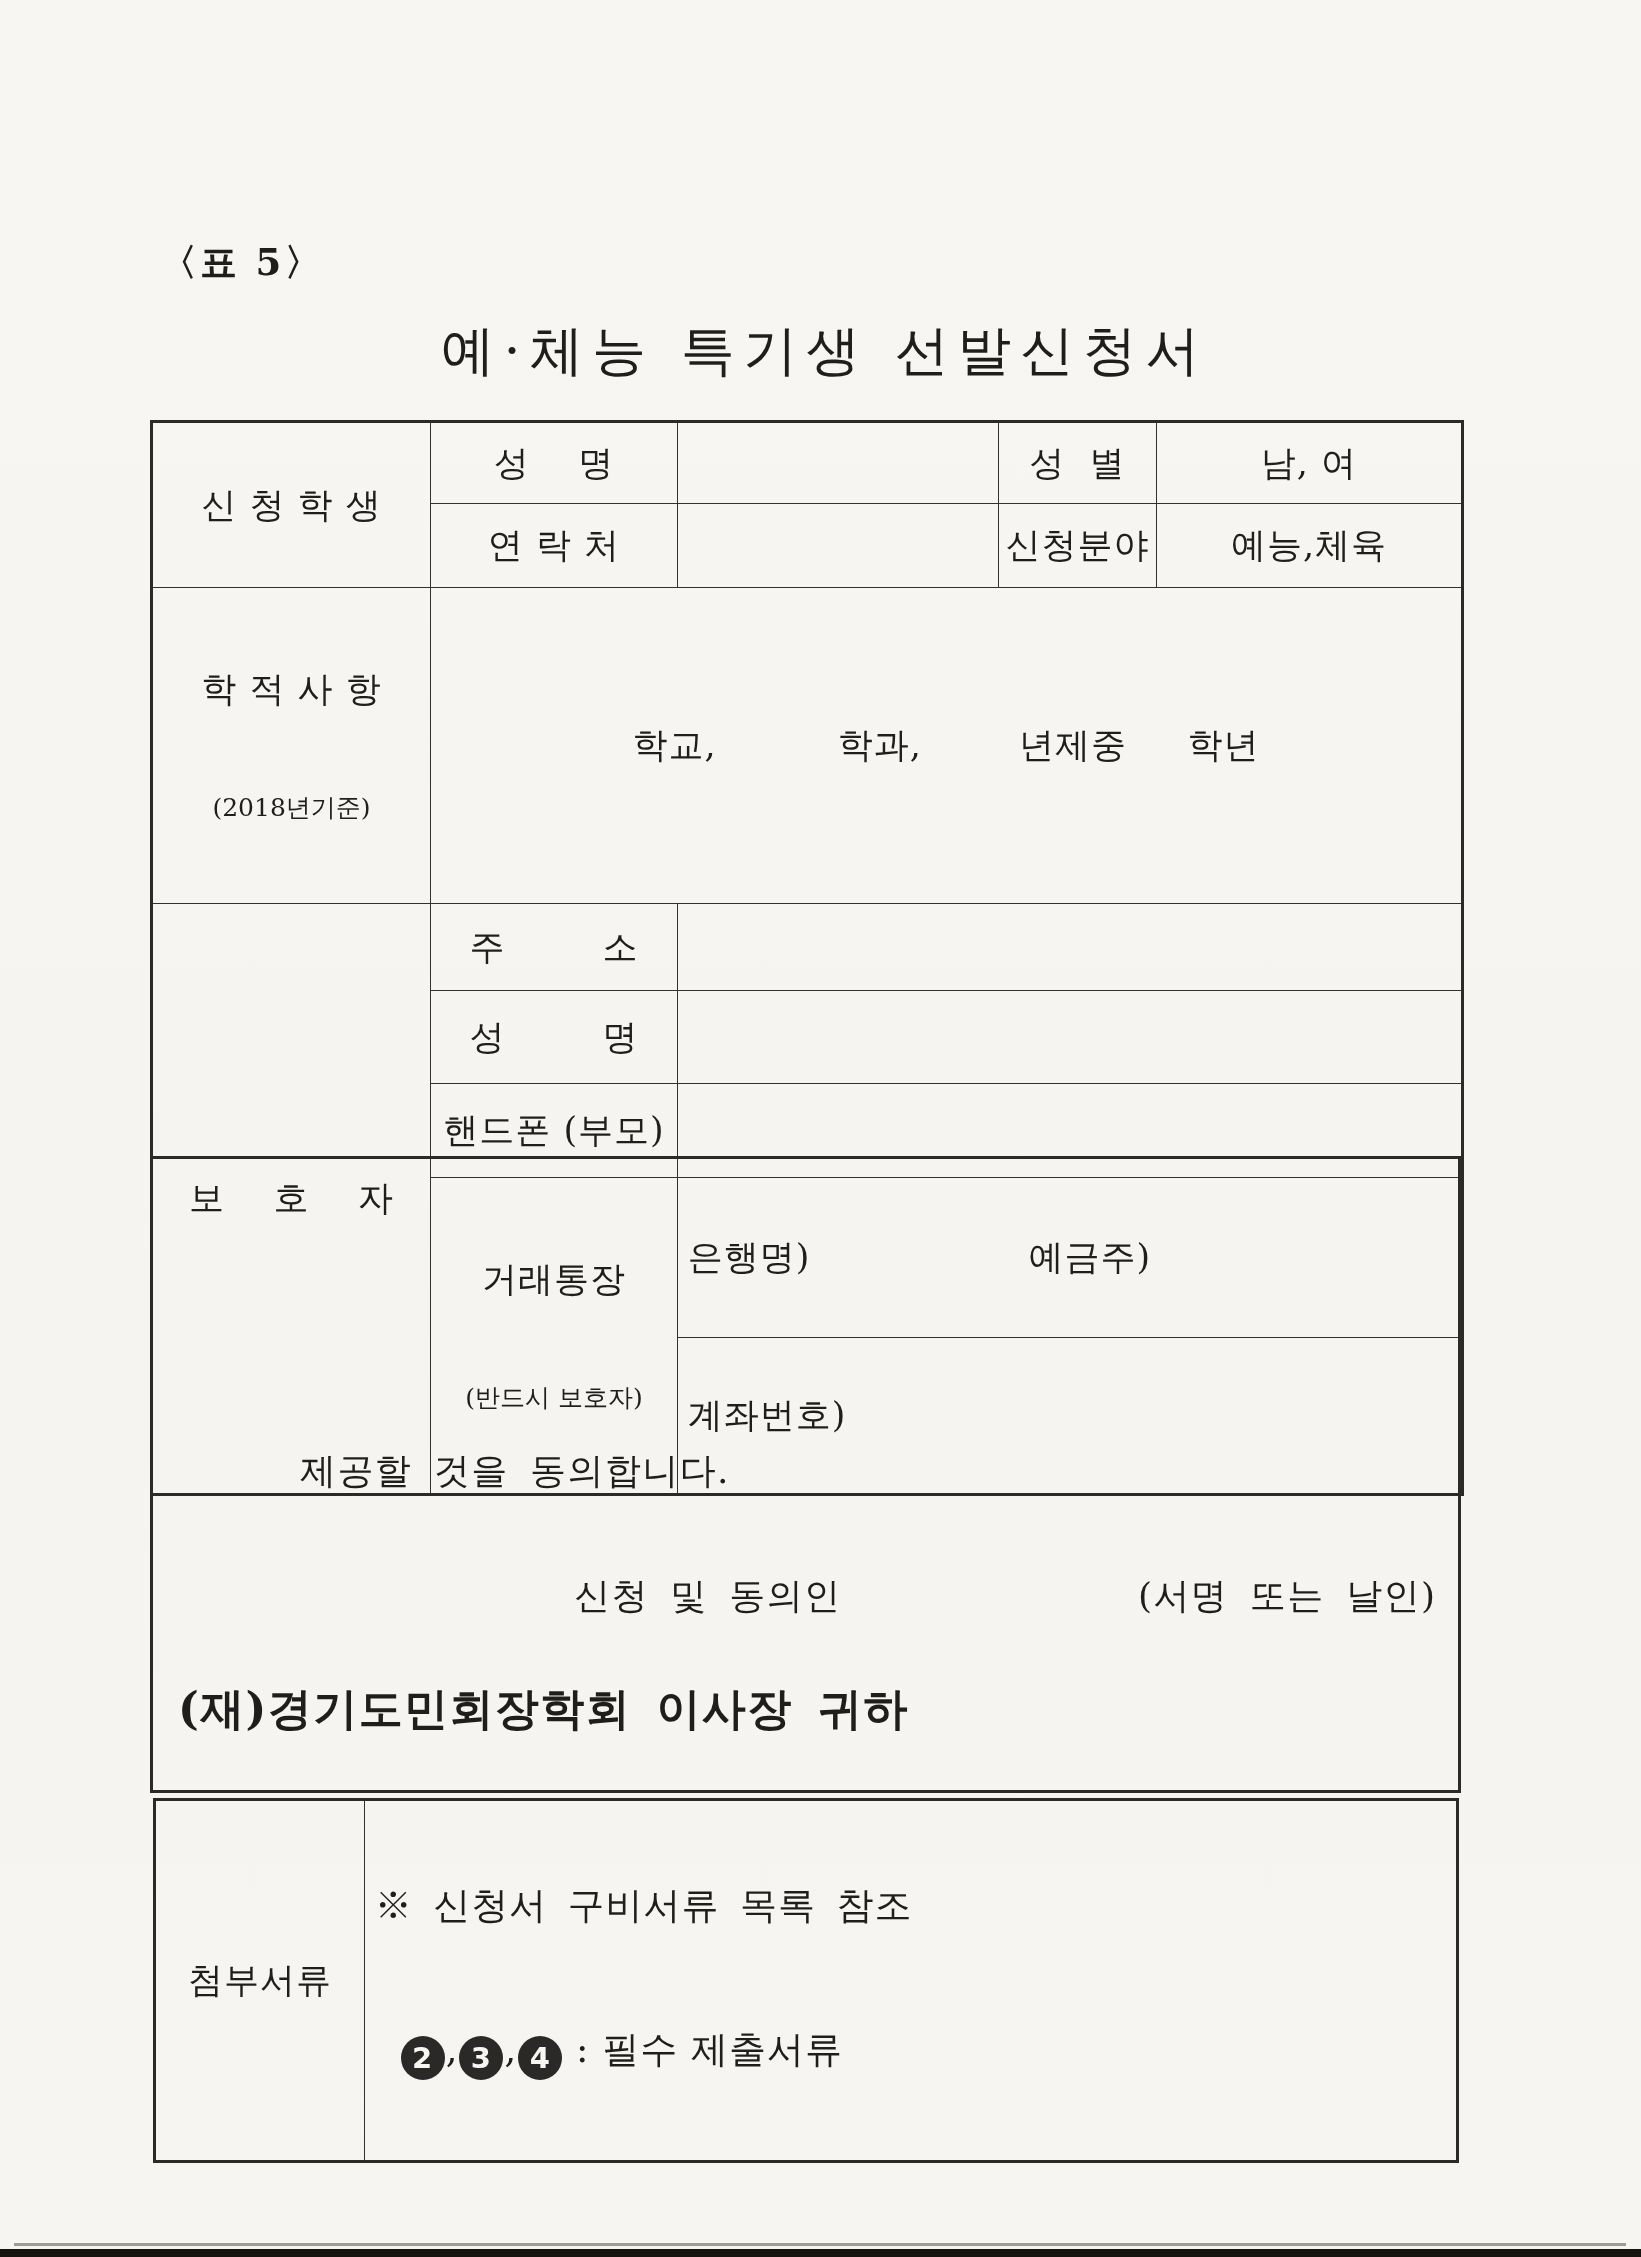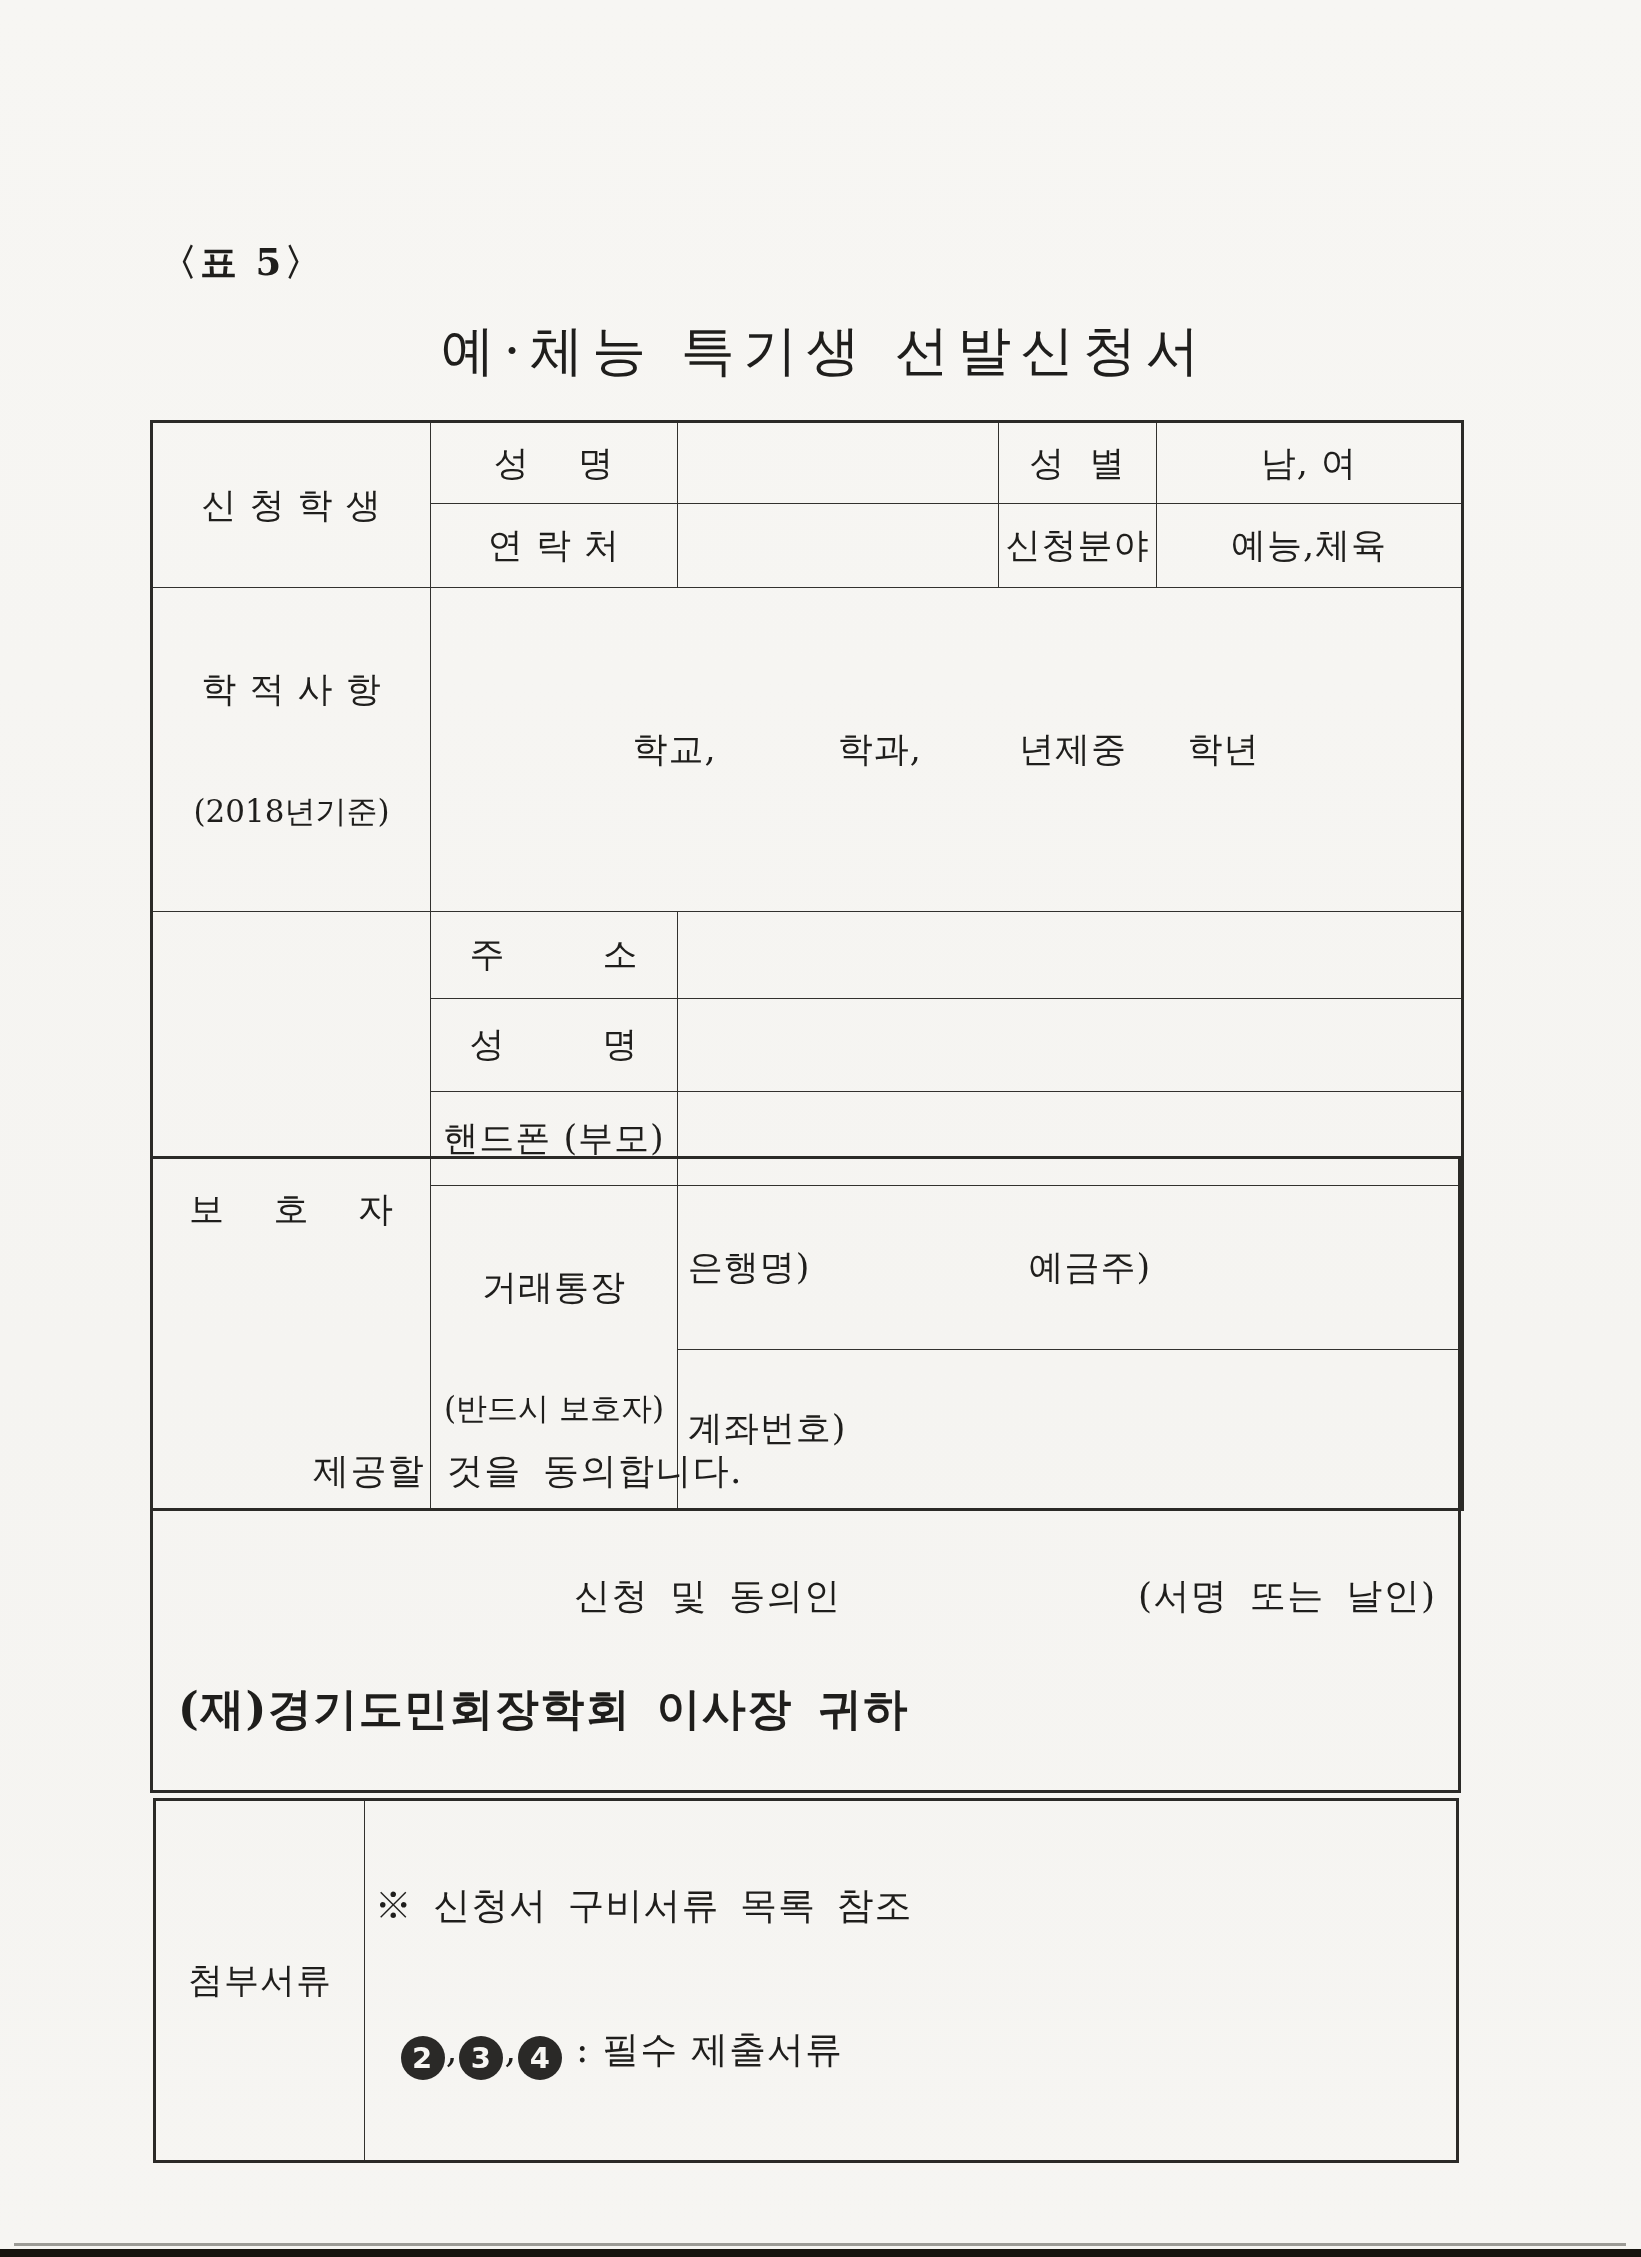--- a/index.html
+++ b/index.html
@@ -18,30 +18,30 @@
   table.grid td {
     border:1.9px solid #32312e; padding:0; vertical-align:middle;
     text-align:center; font-size:35px; white-space:pre; letter-spacing:1px;
   }
   .main-table { position:absolute; left:150px; top:420px; width:1311px; height:732px; border:3.9px solid #2b2a27; }
   .attach-table { position:absolute; left:153px; top:1798px; width:1306px; height:196px; border:3.9px solid #2b2a27; }
   .r1{height:82px}.r2{height:84px}.r3{height:108px}.r4{height:87px}
   .r5{height:93px}.r6{height:94px}.r7{height:92px}.r8{height:90px}
   .cell-left { text-align:left !important; padding-left:9.7px !important; }
   .label-stack div { line-height:1.25; }
-  .label-note { font-size:31px; letter-spacing:0; }
+  .label-note { font-size:25px; letter-spacing:0; }
   .decl-box {
     position:absolute; left:150px; top:1156px; width:1305px; height:631px;
     border:3.9px solid #2b2a27; font-size:36px;
   }
   .decl-box > div { position:absolute; white-space:pre; letter-spacing:1.4px; word-spacing:8.7px; }
   .d-line1 { left:85px;  top:75px; }
   .d-line2 { left:81px;  top:170px; }
   .d-priv1 { left:83px;  top:220px; }
-  .d-priv2 { left:147px; top:288px;margin-left:13px; }
+  .d-priv2 { left:147px; top:288px; }
   .d-date  { left:0; right:0; top:348px; text-align:center; padding-left:68px; }
   .d-signer{ left:421px; top:413px; }
   .d-sign-note { left:985px; top:413px; }
   .d-recipient { left:25px; top:521px; font-size:44px; font-weight:600; }
   .attach-content { padding-left:41px; }
   .attach-line1 { font-size:37px; letter-spacing:1px; word-spacing:7.7px; }
   .attach-line2 { margin-top:13.5px; padding-left:25px; font-size:37px; letter-spacing:1px; }
   .circle-num {
     display:inline-flex; width:44px; height:44px; border-radius:50%;
     background:#2a2927; color:#f7f6f3; align-items:center; justify-content:center;

